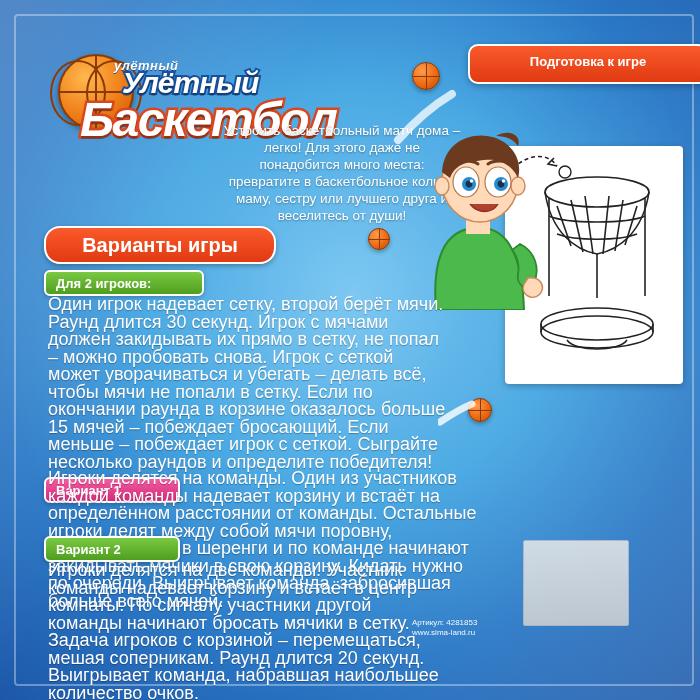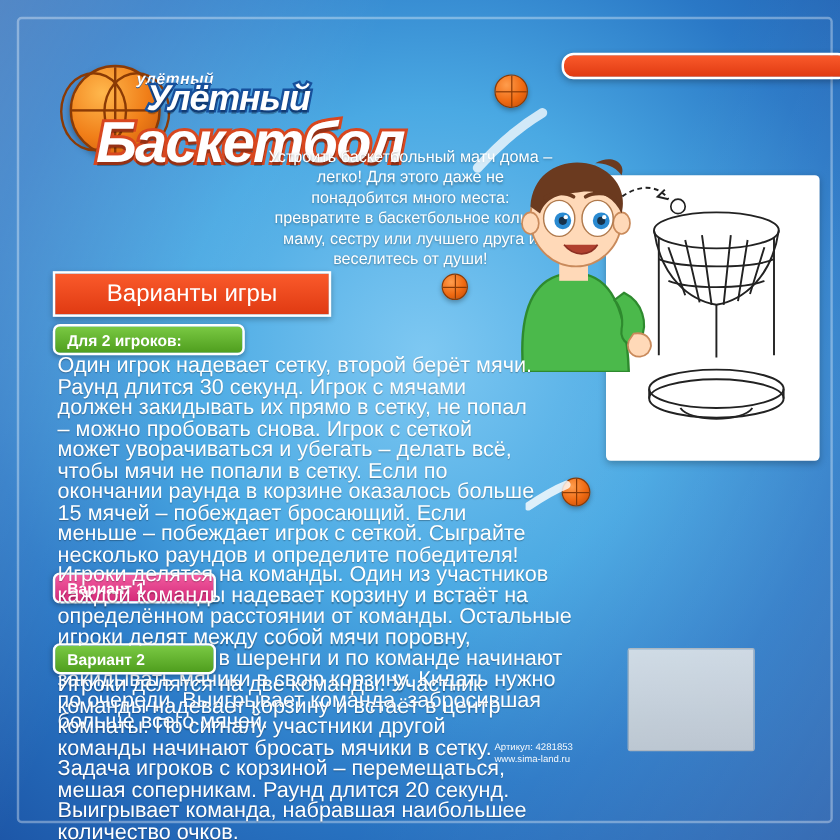--- a/index.html
+++ b/index.html
@@ -104,22 +104,22 @@
     border:1px solid #8a3a05;
     box-shadow:0 2px 4px rgba(0,0,0,.3);
   }
   .fball:before{content:"";position:absolute;left:50%;top:0;width:1px;height:100%;background:#8a3a05;}
   .fball:after{content:"";position:absolute;left:0;top:50%;width:100%;height:1px;background:#8a3a05;}
 
   
   .sec-head{
     position:absolute;left:44px;top:226px;width:228px;height:34px;
     background:linear-gradient(180deg,#fa5a2b,#e03a12);
-    border:2px solid #ffffff;border-radius:0;
-    color:#fff;font-size:20px;font-weight:normal;
+    border:2px solid #ffffff;border-radius:16px;
+    color:#fff;font-size:20px;font-weight:bold;
     display:flex;align-items:center;justify-content:center;
     box-shadow:0 2px 5px rgba(0,0,0,.3);
   }
 
   .sub-head{
     position:absolute;height:22px;
     border:2px solid #ffffff;border-radius:6px;
     color:#ffffff;font-size:13px;font-weight:bold;
     display:flex;align-items:center;padding:0 10px;
     box-shadow:0 1px 4px rgba(0,0,0,.28);
@@ -160,20 +160,21 @@
         <div class="arcR"></div>
     </div>
     <div class="logo-top">улётный</div>
     <div class="logo-word1">Улётный</div>
     <div class="logo-word2">Баскетбол</div>
   </div>
 
   <div class="intro">Устроить баскетбольный матч дома – легко! Для этого даже не понадобится много места: превратите в баскетбольное кольцо маму, сестру или лучшего друга и веселитесь от души!</div>
 
   <div class="callout">
+    <b>Подготовка к игре</b>
   </div>
 
   <div class="scheme">
     <svg width="178" height="238" viewBox="0 0 178 238">
       <g fill="none" stroke="#222" stroke-width="1.6">
         <ellipse cx="92" cy="46" rx="52" ry="15"></ellipse>
         <path d="M40 46 C46 86 70 104 92 108 C114 104 138 86 144 46"></path>
         <path d="M52 60 L66 100 M66 54 L78 106 M80 50 L88 108 M104 50 L98 108 M118 54 L110 105 M132 60 L120 99"></path>
         <path d="M44 70 C62 78 122 78 140 70 M52 88 C70 95 114 95 132 88"></path>
         <line x1="44" y1="52" x2="44" y2="150"></line>

